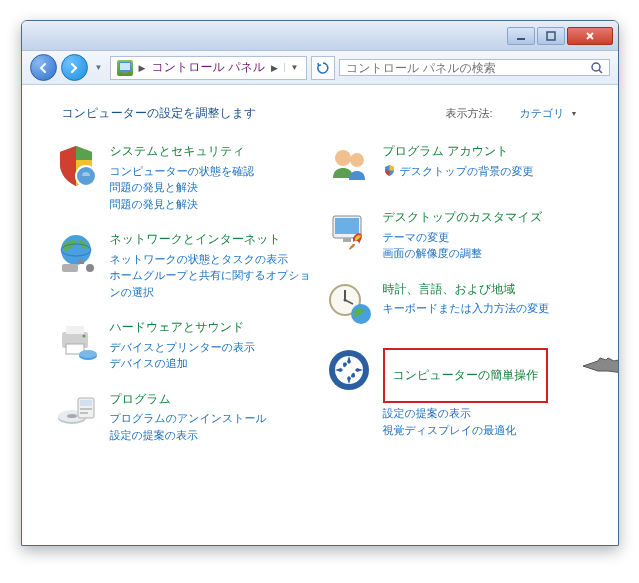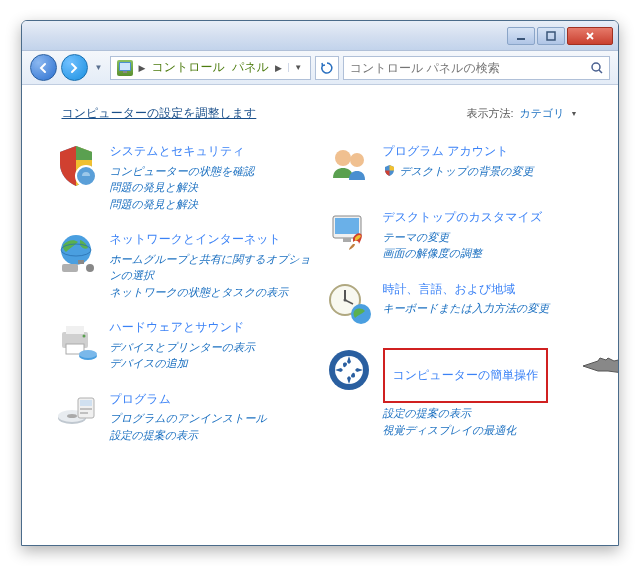--- a/index.html
+++ b/index.html
@@ -13,46 +13,46 @@
 .tb-close { width: 46px; background: linear-gradient(to bottom, #e67a6a, #c94030); border: 1px solid #a03020; }
 
 .addressbar { height: 34px; background: linear-gradient(to bottom, #f4f7fb, #e4ecf7); display: flex; align-items: center; padding: 0 8px; border-bottom: 1px solid #c0cde0; gap: 4px; }
 .nav-btn { width: 27px; height: 27px; border-radius: 50%; display: flex; align-items: center; justify-content: center; font-size: 12px; }
 .nav-back { background: radial-gradient(circle at 30% 30%, #8cb8f0, #2a6fd0); color: #fff; border: 1px solid #2a5fa0; }
 .nav-fwd { background: radial-gradient(circle at 30% 30%, #70c0ff, #1a90e0); color: #fff; border: 1px solid #1a70b0; }
 .nav-drop { width: 14px; height: 20px; display: flex; align-items: center; justify-content: center; font-size: 8px; color: #5a7090; }
 
 .crumb { display: flex; align-items: center; background: #fff; border: 1px solid #b0c0d8; height: 24px; padding: 0 6px; gap: 6px; flex: 0 0 auto; min-width: 180px; }
 .crumb-icon { width: 16px; height: 16px; background: linear-gradient(to bottom, #8ac060, #5a9030); border-radius: 2px; display: flex; align-items: center; justify-content: center; color: #fff; font-size: 9px; }
-.crumb-text { font-size: 12px; color: #4d7c0f; font-family: Liberation Mono, monospace; }
+.crumb-text { font-size: 12px; color: #701a75; }
 .crumb-arrow { font-size: 9px; color: #555; }
 .crumb-drop { width: 16px; display: flex; justify-content: center; font-size: 8px; color: #555; border-left: 1px solid #d0d8e8; margin-left: auto; padding-left: 4px; }
 
 .refresh { width: 24px; height: 24px; background: #fff; border: 1px solid #b0c0d8; display: flex; align-items: center; justify-content: center; color: #2a70c0; font-size: 12px; }
 
-.search { flex: 1; height: 24px; background: #fff; border: 1px solid #b0c0d8; display: flex; align-items: center; justify-content: flex-end; }
+.search { flex: 1; height: 17px; background: #fff; border: 1px solid #b0c0d8; display: flex; align-items: center; justify-content: flex-end; }
 .search input { flex: 1; border: none; outline: none; font-size: 12px; padding: 0 6px; color: #888; background: transparent; }
 .search-icon { width: 24px; display: flex; align-items: center; justify-content: center; color: #4a6090; font-size: 12px; }
 
 .content { background: #fff; padding: 20px 30px 30px 30px; min-height: 460px; }
 
 .header-row { display: flex; justify-content: space-between; align-items: center; margin-bottom: 20px; padding: 0 10px; }
-.header-title { color: #1a4f8a; font-size: 12px; text-decoration: underline; }
+.header-title { color: #1a4f8a; font-size: 12px; }
 .view-by { font-size: 11px; color: #555; display: flex; align-items: center; gap: 6px; }
-.view-link { color: #1a6fc0; }
+.view-link { color: #1a6fc0; margin-left: 21px; }
 .view-drop { font-size: 7px; color: #555; }
 
 .grid { display: flex; gap: 10px; }
 .col { flex: 1; display: flex; flex-direction: column; gap: 18px; }
 
 .cat { display: flex; align-items: flex-start; gap: 10px; position: relative; }
 .cat-icon { width: 48px; height: 48px; flex-shrink: 0; display: flex; align-items: center; justify-content: center; }
 .cat-body { flex: 1; padding-top: 2px; }
-.cat-title { color: #3b82f6; font-size: 12px; line-height: 1.3; margin-bottom: 3px; display: block; }
-.cat-link { color: #1a6fc0; font-size: 11px; line-height: 1.5; display: block; font-style: italic; }
+.cat-title { color: #15803d; font-size: 12px; line-height: 1.3; margin-bottom: 3px; display: block; }
+.cat-link { color: #1a6fc0; font-size: 11px; line-height: 1.5; display: block; }
 .cat-link-row { display: flex; align-items: center; gap: 4px; }
 .shield-mini { width: 13px; height: 13px; display: inline-block; }
 
 .highlight-box { border: 2px solid #d02020; padding: 18px 8px; position: absolute; left: 56px; top: -2px; }
 
 .pointer { position: absolute; right: -50px; top: 0px; }
 
 
 svg { display: block; }
 </style>
@@ -165,22 +165,22 @@
               <path d="M12 14 C16 10 22 9 26 12 C22 16 18 18 14 22 C11 19 10 16 12 14" fill="#5ab050"></path>
               <path d="M28 10 C32 11 35 15 36 18 C33 20 30 18 28 15 Z" fill="#5ab050"></path>
               <ellipse cx="24" cy="20" rx="15" ry="6" fill="none" stroke="#2a70b0" stroke-width="0.8"></ellipse>
               <rect x="10" y="34" width="16" height="8" rx="2" fill="#b0b0b0"></rect>
               <rect x="26" y="30" width="6" height="4" fill="#888"></rect>
               <circle cx="38" cy="38" r="4" fill="#888"></circle>
             </svg>
           </div>
           <div class="cat-body">
             <a class="cat-title">ネットワークとインターネット</a>
+            <a class="cat-link">ネットワークの状態とタスクの表示</a>
             <a class="cat-link">ホームグループと共有に関するオプションの選択</a>
-            <a class="cat-link">ネットワークの状態とタスクの表示</a>
           </div>
         </div>
 
         <div class="cat">
           <div class="cat-icon">
             <svg width="48" height="48" viewBox="0 0 48 48">
               <rect x="10" y="14" width="26" height="16" rx="2" fill="#d0d0d0"></rect>
               <rect x="14" y="8" width="18" height="8" fill="#f0f0f0"></rect>
               <rect x="14" y="26" width="18" height="10" fill="#fff" stroke="#aaa"></rect>
               <circle cx="32" cy="18" r="1.5" fill="#5aa050"></circle>

